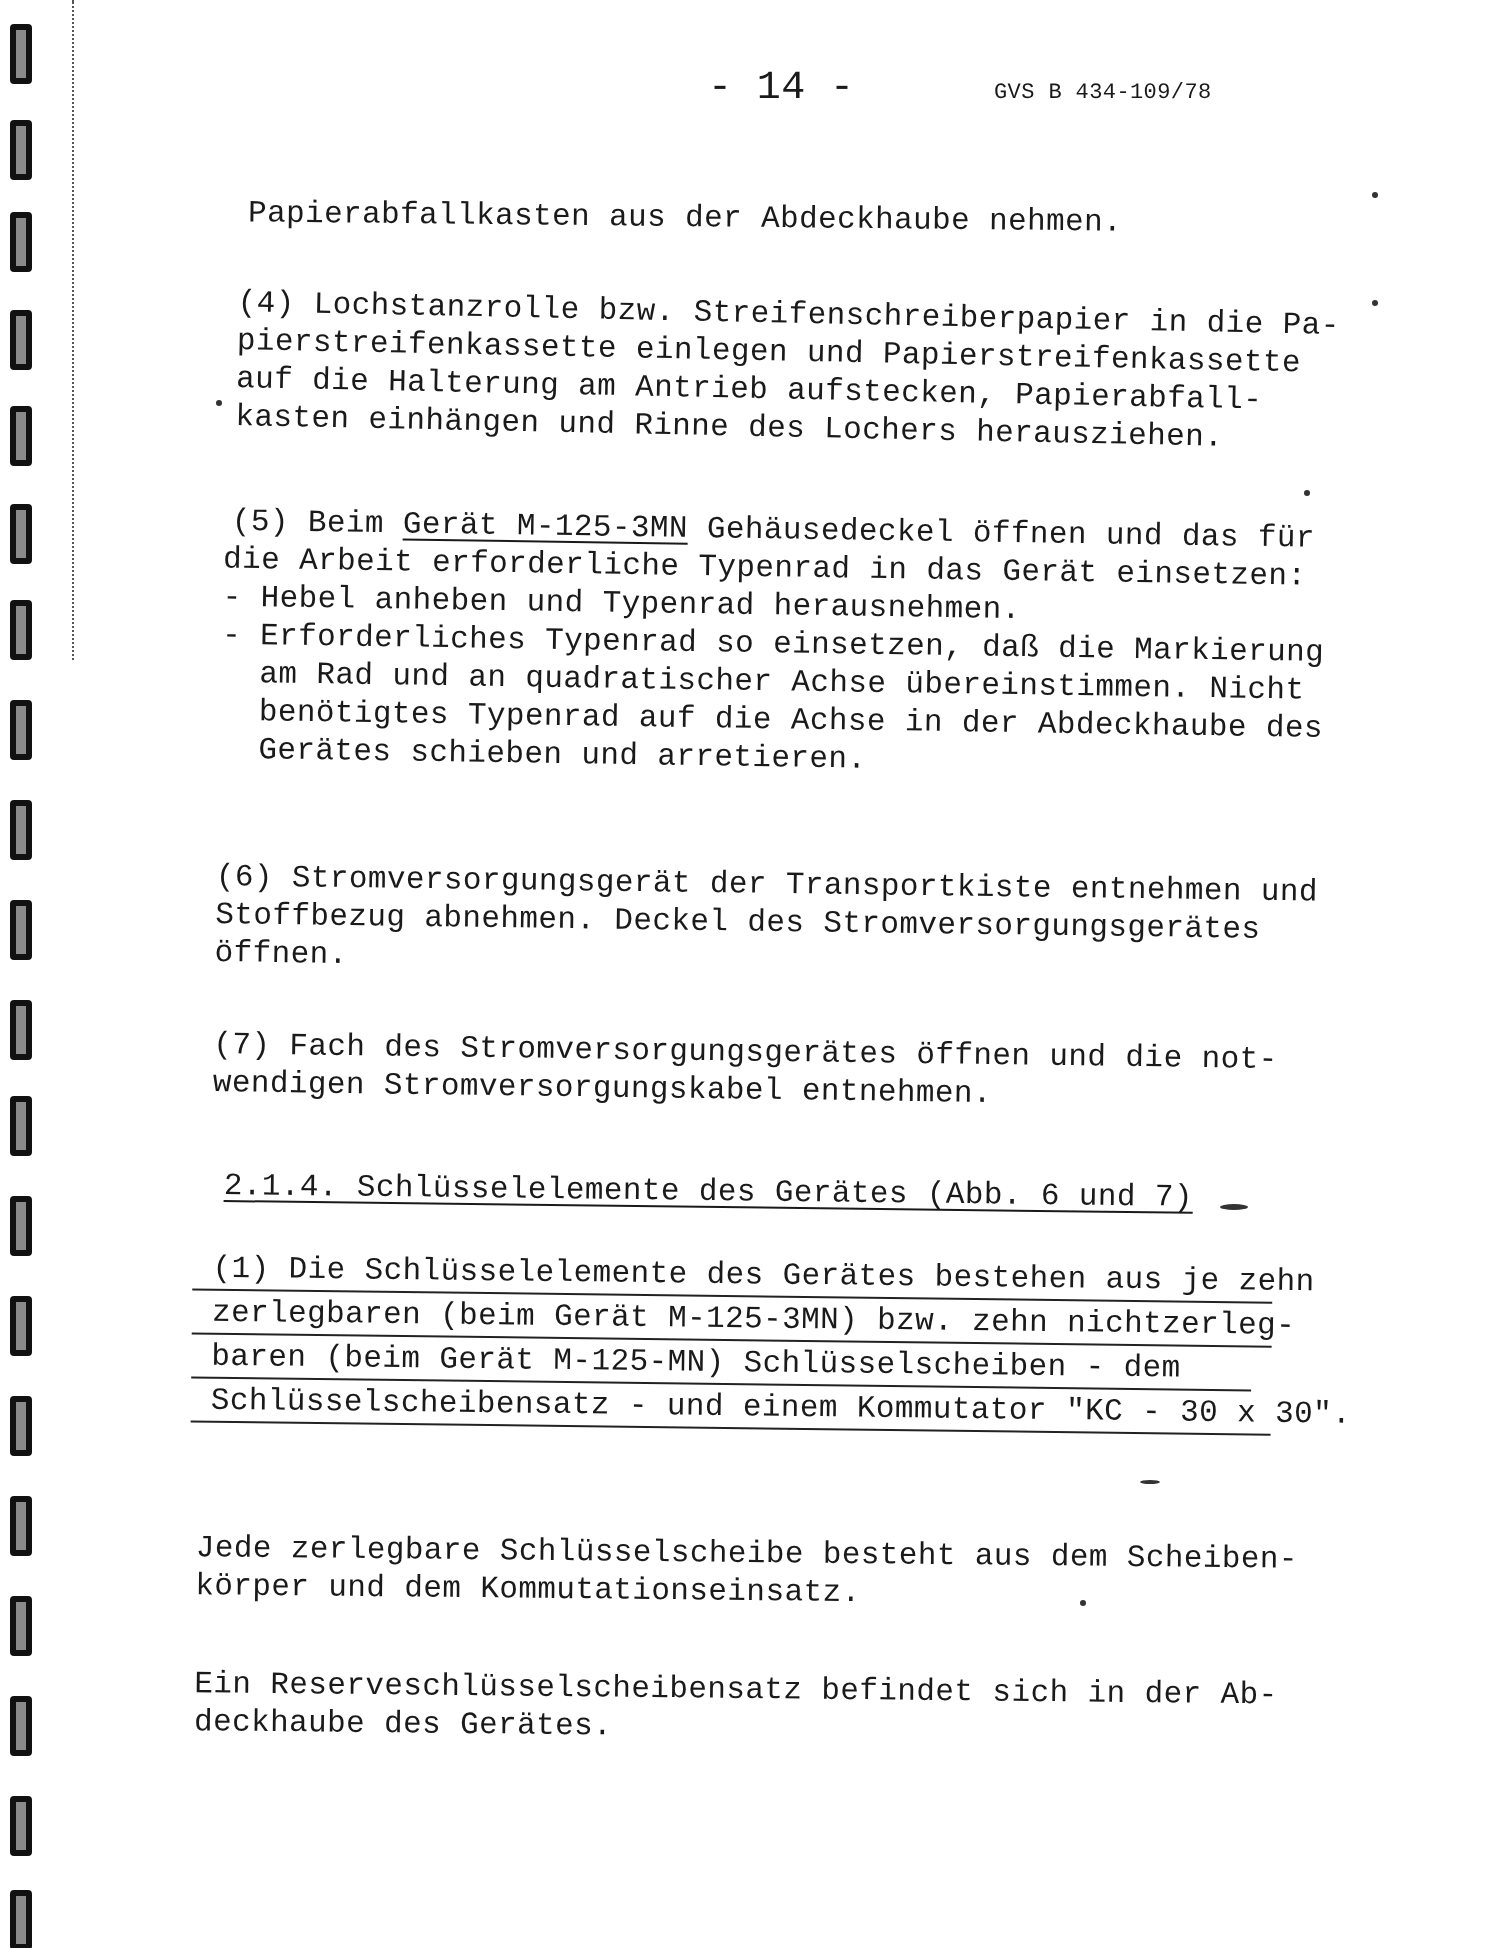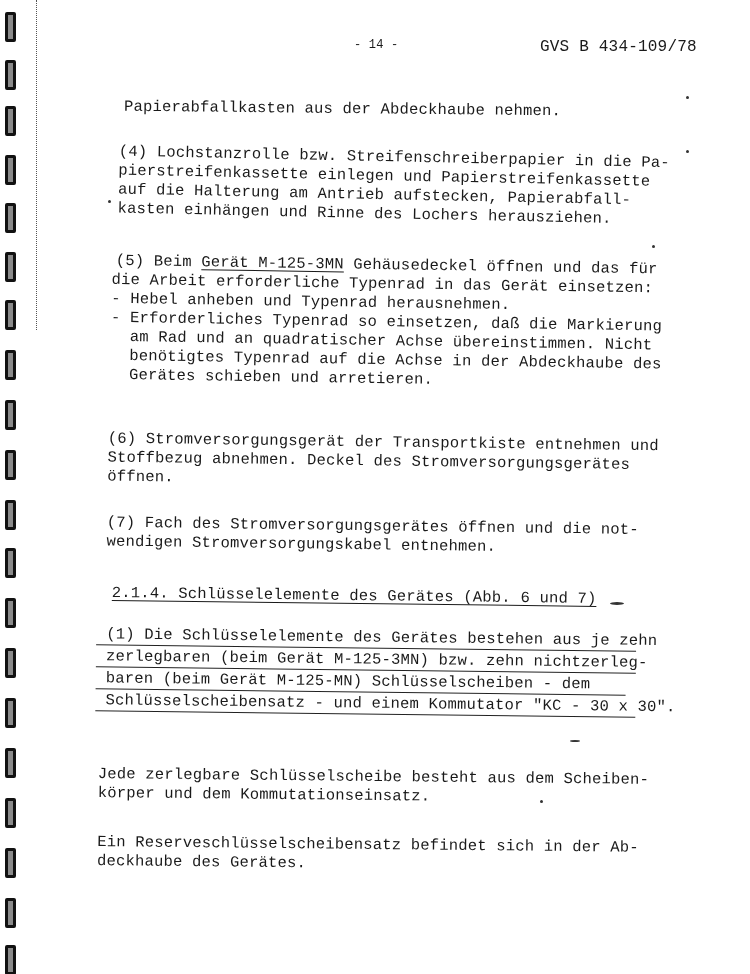--- a/index.html
+++ b/index.html
@@ -47,22 +47,22 @@
   <div class="hole" style="top:648px"></div>
   <div class="hole" style="top:698px"></div>
   <div class="hole" style="top:748px"></div>
   <div class="hole" style="top:798px"></div>
   <div class="hole" style="top:848px"></div>
   <div class="hole" style="top:898px"></div>
   <div class="hole" style="top:945px"></div>
 </div>
 <div class="margin-line"></div>
 
-<div class="line" style="left:354px; top:36px; font-size:12px;">- 14 -</div>
-<div class="line" style="left:497px; top:38px; font-size:16px;margin-left:43px;">GVS B 434-109/78</div>
+<div class="line" style="left:354px; top:36px; font-size:20px;">- 14 -</div>
+<div class="line" style="left:497px; top:38px; font-size:11px;">GVS B 434-109/78</div>
 
 <div class="line" style="left:124px; top:100px; transform:rotate(0.6deg);">Papierabfallkasten aus der Abdeckhaube nehmen.</div>
 
 <div style="transform:rotate(1.2deg); transform-origin:left top; position:absolute; left:0; top:0;">
   <div class="line" style="left:122px; top:140px;">(4) Lochstanzrolle bzw. Streifenschreiberpapier in die Pa-</div>
   <div class="line" style="left:122px; top:159px;">pierstreifenkassette einlegen und Papierstreifenkassette</div>
   <div class="line" style="left:122px; top:178px;">auf die Halterung am Antrieb aufstecken, Papierabfall-</div>
   <div class="line" style="left:122px; top:197px;">kasten einhängen und Rinne des Lochers herausziehen.</div>
 </div>
 

